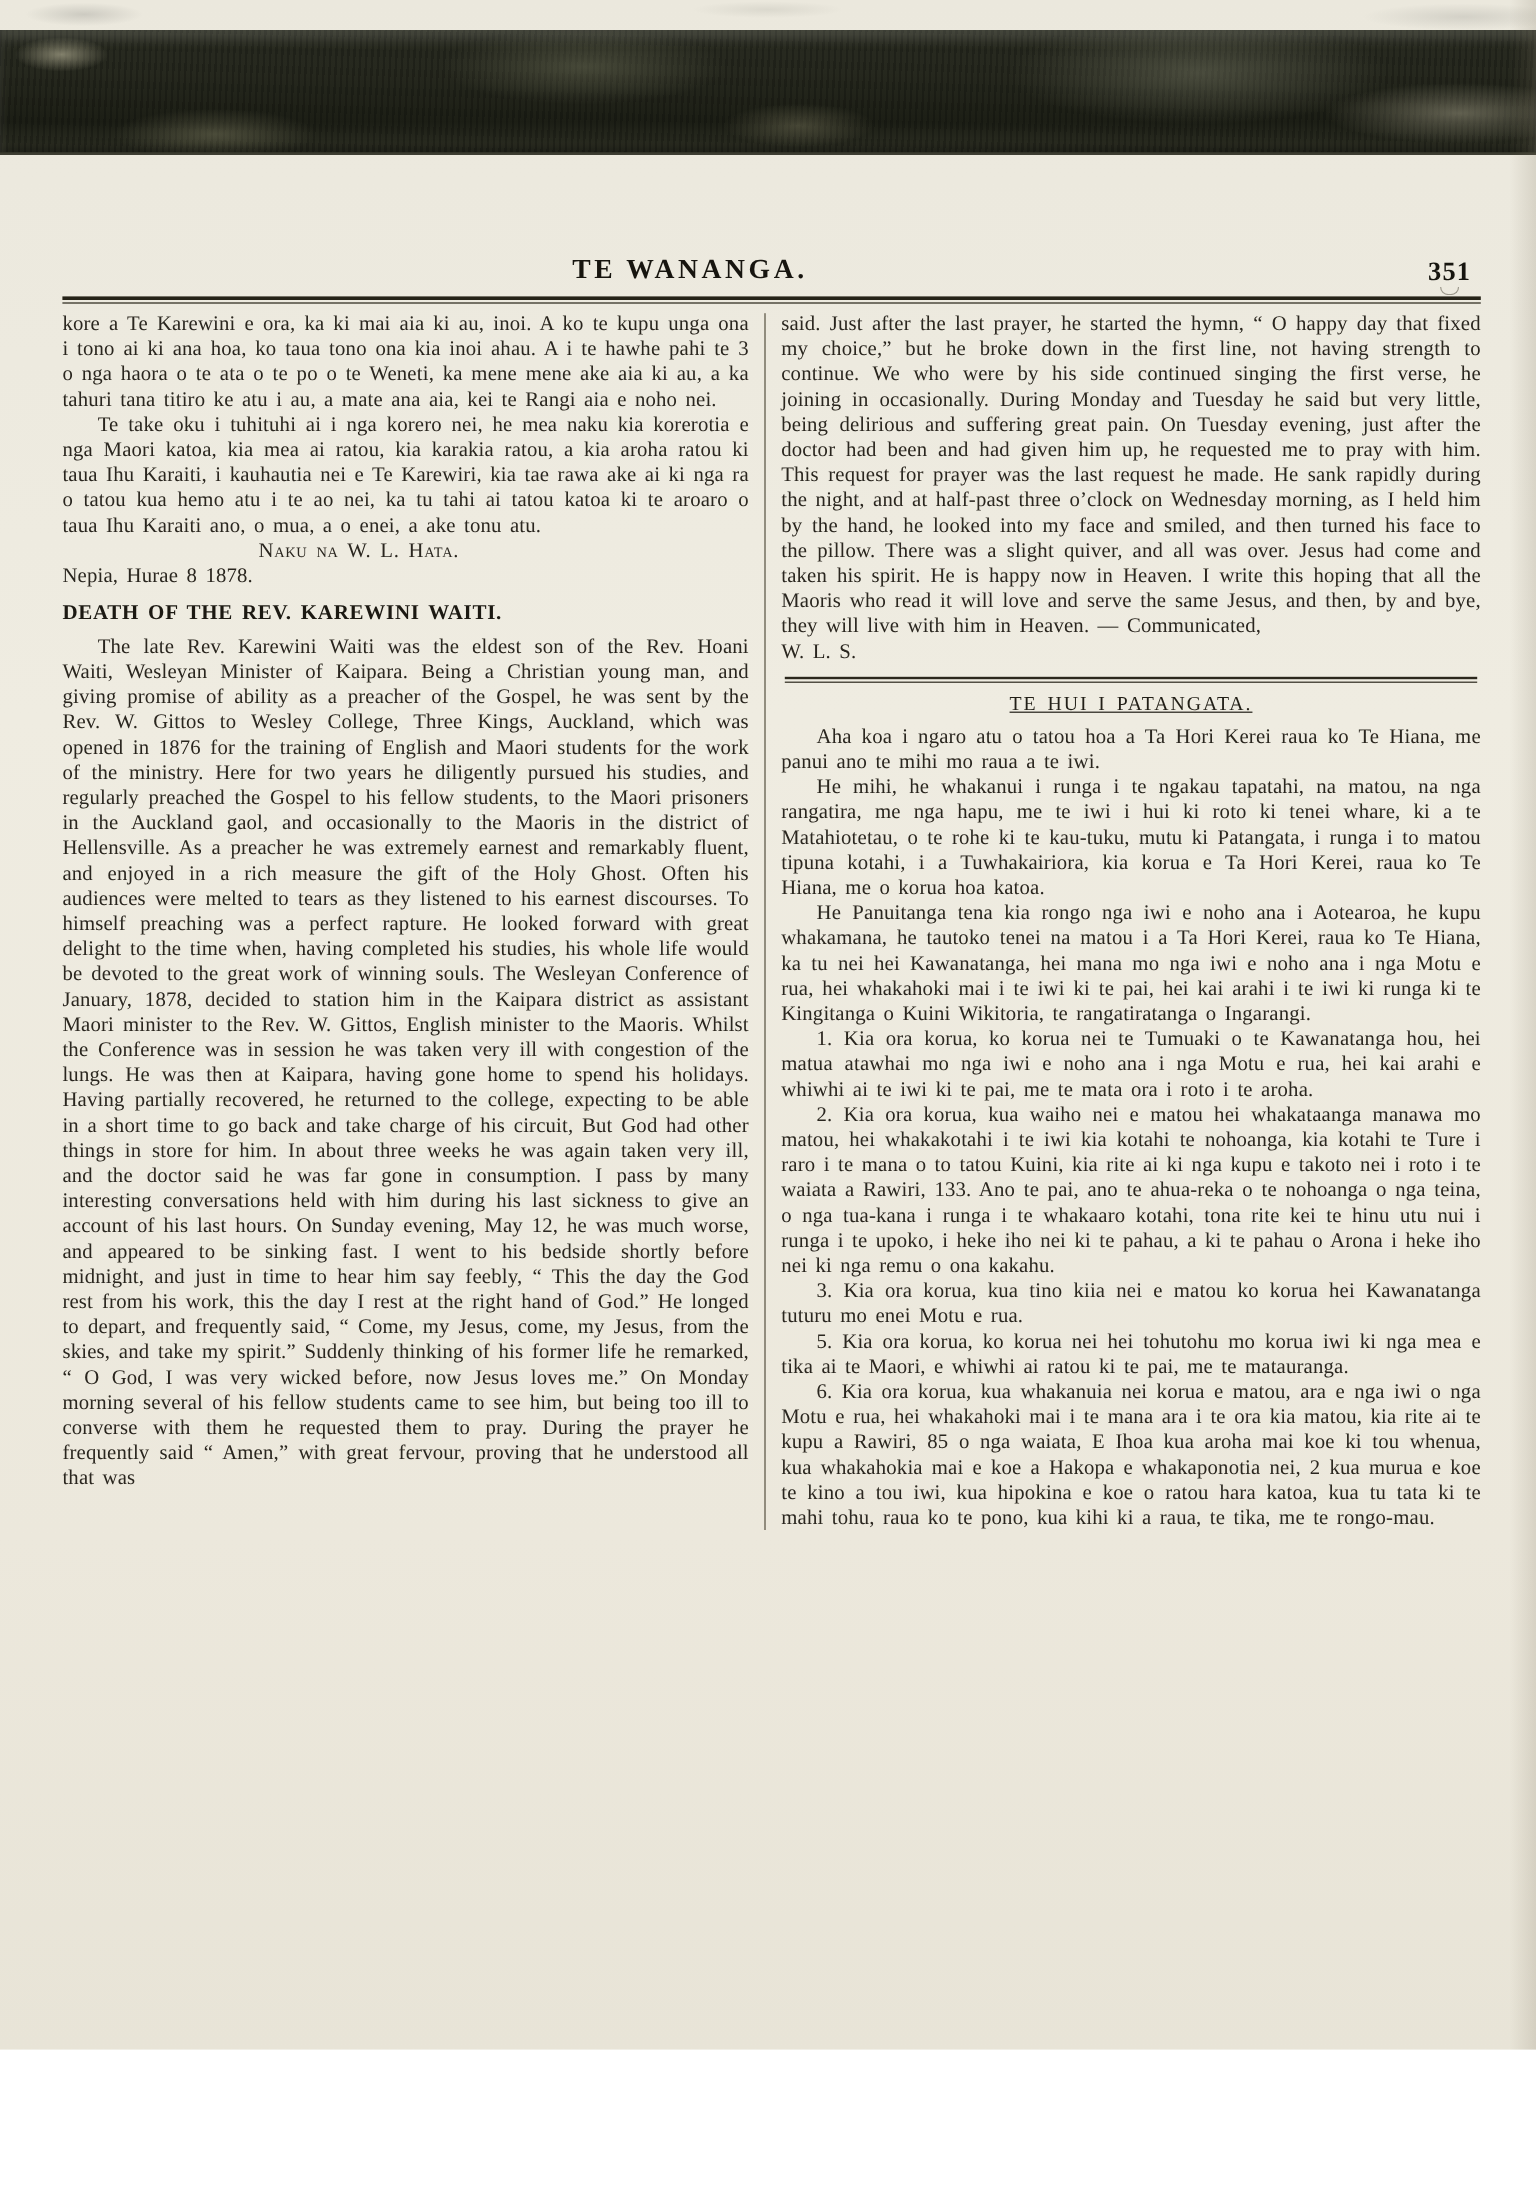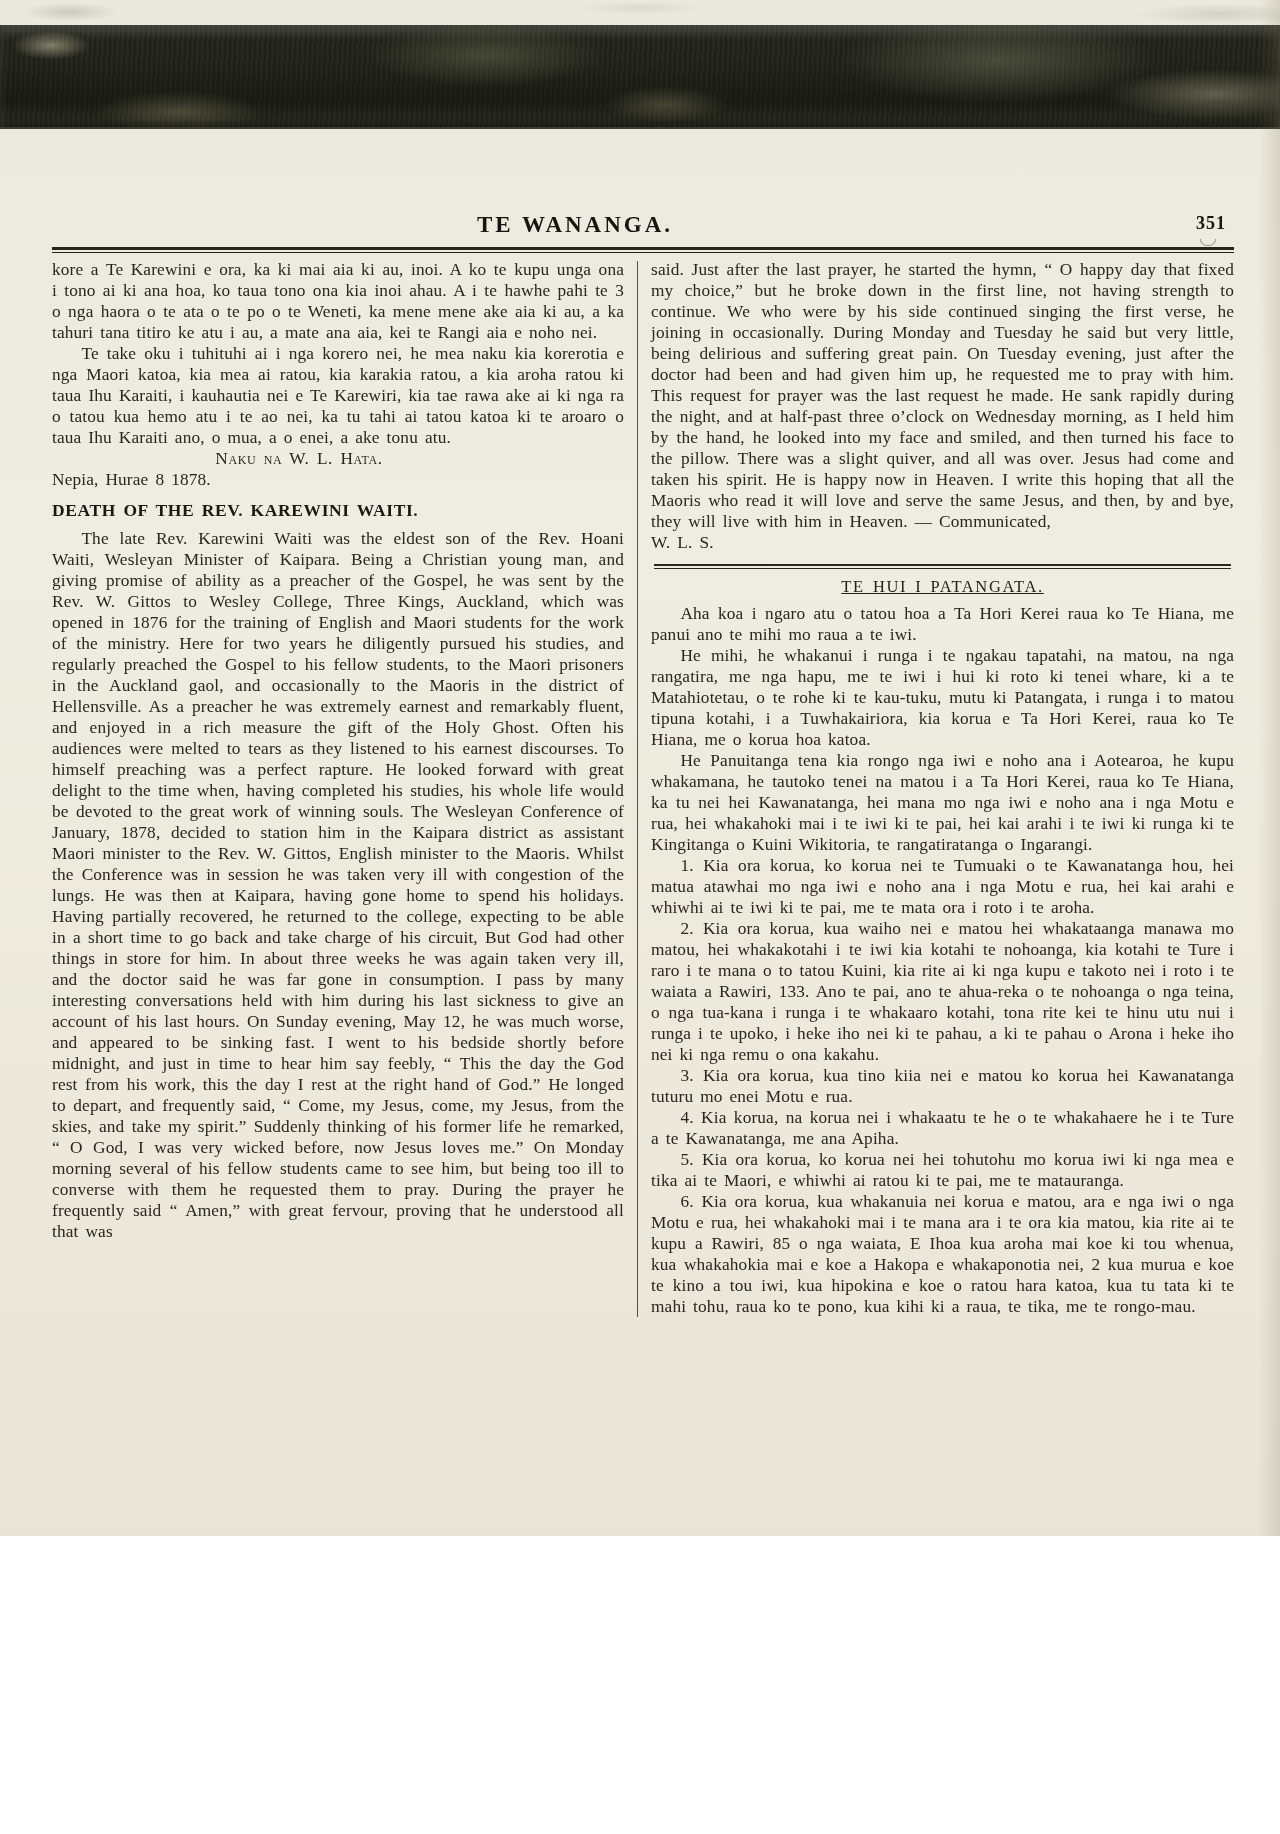--- a/index.html
+++ b/index.html
@@ -3,21 +3,21 @@
 <meta charset="utf-8">
 <style>
   * { margin:0; padding:0; box-sizing:border-box; }
   html,body { width:1280px; height:1834px; }
   body {
     font-family:"Liberation Serif","DejaVu Serif",serif;
     color:#2a261f;
     overflow:hidden;
   }
   .sheet {
-    position:relative; width:1280px; height:1536px;
+    position:relative; width:1280px; height:1708px;
     background:
       radial-gradient(ellipse 70px 14px at 70px 12px, rgba(125,125,120,.28), transparent 70%),
       radial-gradient(ellipse 90px 10px at 640px 8px, rgba(145,145,135,.18), transparent 70%),
       radial-gradient(ellipse 120px 16px at 1220px 14px, rgba(125,125,120,.22), transparent 70%),
       linear-gradient(180deg,#ebe8dd 0%, #efecE1 35%, #ece8dc 75%, #e8e4d7 100%);
   }
   .sheet::after {
     content:""; position:absolute; top:0; right:0; width:22px; height:100%;
     background:linear-gradient(270deg, rgba(120,110,90,.18), transparent);
     pointer-events:none;
@@ -38,21 +38,21 @@
     border-bottom:2px solid #3c3c30;
   }
   .page-header { position:absolute; top:212px; left:52px; width:1182px; height:32px; }
   .masthead-title {
     position:absolute; left:0; width:100%; text-align:center;
     transform:translateX(-68px);
     font-weight:bold; font-size:23px; letter-spacing:3px; color:#17150f;
   }
   .page-number {
     position:absolute; right:8px; top:1px;
-    font-weight:bold; font-size:18px; letter-spacing:1px; color:#17150f;
+    font-weight:bold; font-size:22px; letter-spacing:1px; color:#17150f;
   }
   .page-number-smudge {
     position:absolute; right:18px; top:27px; width:16px; height:7px;
     border:1px solid #5a5548; border-top:none; border-radius:0 0 9px 9px; opacity:.55;
   }
   .header-rules { position:absolute; top:247px; left:52px; width:1182px; border-top:3.5px solid #262318; }
   .header-rules::after { content:""; display:block; margin-top:2px; border-top:1.3px solid #262318; }
   .columns {
     position:absolute; top:259px; left:52px; width:1182px;
     display:flex; align-items:stretch;
@@ -114,20 +114,19 @@
       <p class="para">said. Just after the last prayer, he started the hymn, “ O happy day that fixed my choice,” but he broke down in the first line, not having strength to continue. We who were by his side continued singing the first verse, he joining in occasionally. During Monday and Tuesday he said but very little, being delirious and suffering great pain. On Tuesday evening, just after the doctor had been and had given him up, he requested me to pray with him. This request for prayer was the last request he made. He sank rapidly during the night, and at half-past three o’clock on Wednesday morning, as I held him by the hand, he looked into my face and smiled, and then turned his face to the pillow. There was a slight quiver, and all was over. Jesus had come and taken his spirit. He is happy now in Heaven. I write this hoping that all the Maoris who read it will love and serve the same Jesus, and then, by and bye, they will live with him in Heaven. — Communicated,</p>
       <p class="para initials">W. L. S.</p>
       <div class="double-rule"></div>
       <h3 class="sub-heading">TE HUI I PATANGATA.</h3>
       <p class="para indent">Aha koa i ngaro atu o tatou hoa a Ta Hori Kerei raua ko Te Hiana, me panui ano te mihi mo raua a te iwi.</p>
       <p class="para indent">He mihi, he whakanui i runga i te ngakau tapatahi, na matou, na nga rangatira, me nga hapu, me te iwi i hui ki roto ki tenei whare, ki a te Matahiotetau, o te rohe ki te kau-tuku, mutu ki Patangata, i runga i to matou tipuna kotahi, i a Tuwhakairiora, kia korua e Ta Hori Kerei, raua ko Te Hiana, me o korua hoa katoa.</p>
       <p class="para indent">He Panuitanga tena kia rongo nga iwi e noho ana i Aotearoa, he kupu whakamana, he tautoko tenei na matou i a Ta Hori Kerei, raua ko Te Hiana, ka tu nei hei Kawanatanga, hei mana mo nga iwi e noho ana i nga Motu e rua, hei whakahoki mai i te iwi ki te pai, hei kai arahi i te iwi ki runga ki te Kingitanga o Kuini Wikitoria, te rangatiratanga o Ingarangi.</p>
       <p class="para indent">1. Kia ora korua, ko korua nei te Tumuaki o te Kawanatanga hou, hei matua atawhai mo nga iwi e noho ana i nga Motu e rua, hei kai arahi e whiwhi ai te iwi ki te pai, me te mata ora i roto i te aroha.</p>
       <p class="para indent">2. Kia ora korua, kua waiho nei e matou hei whakataanga manawa mo matou, hei whakakotahi i te iwi kia kotahi te nohoanga, kia kotahi te Ture i raro i te mana o to tatou Kuini, kia rite ai ki nga kupu e takoto nei i roto i te waiata a Rawiri, 133. Ano te pai, ano te ahua-reka o te nohoanga o nga teina, o nga tua-kana i runga i te whakaaro kotahi, tona rite kei te hinu utu nui i runga i te upoko, i heke iho nei ki te pahau, a ki te pahau o Arona i heke iho nei ki nga remu o ona kakahu.</p>
       <p class="para indent">3. Kia ora korua, kua tino kiia nei e matou ko korua hei Kawanatanga tuturu mo enei Motu e rua.</p>
-      <p class="para indent">4. Kia korua, na korua nei i whakaatu te he o te whakahaere he i te Ture a te Kawanatanga, me ana Apiha.</p>
       <p class="para indent">5. Kia ora korua, ko korua nei hei tohutohu mo korua iwi ki nga mea e tika ai te Maori, e whiwhi ai ratou ki te pai, me te matauranga.</p>
       <p class="para indent">6. Kia ora korua, kua whakanuia nei korua e matou, ara e nga iwi o nga Motu e rua, hei whakahoki mai i te mana ara i te ora kia matou, kia rite ai te kupu a Rawiri, 85 o nga waiata, E Ihoa kua aroha mai koe ki tou whenua, kua whakahokia mai e koe a Hakopa e whakaponotia nei, 2 kua murua e koe te kino a tou iwi, kua hipokina e koe o ratou hara katoa, kua tu tata ki te mahi tohu, raua ko te pono, kua kihi ki a raua, te tika, me te rongo-mau.</p>
     </section>
 
   </div>
 
 </div>
 
 </body></html>

